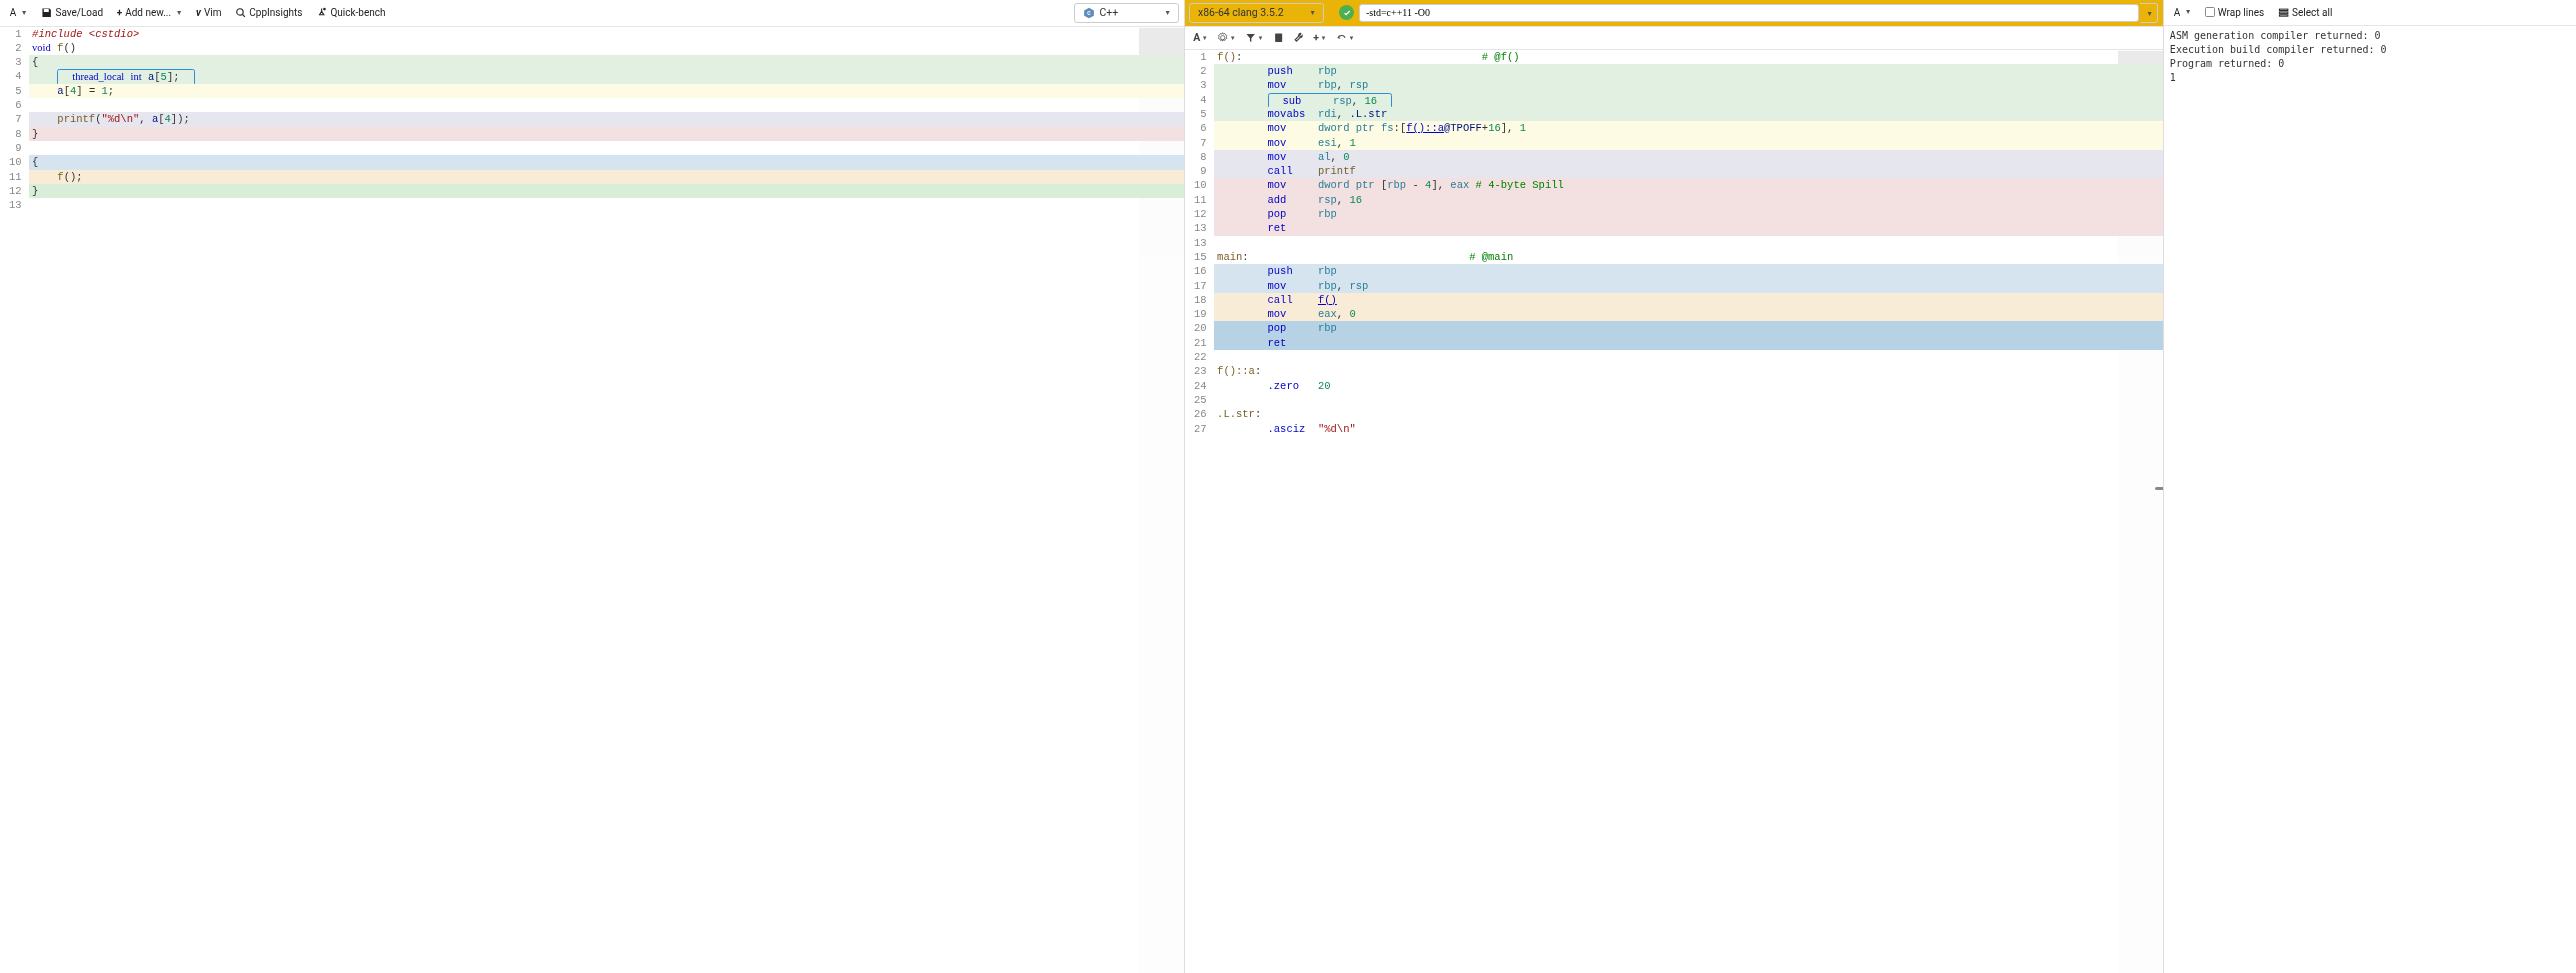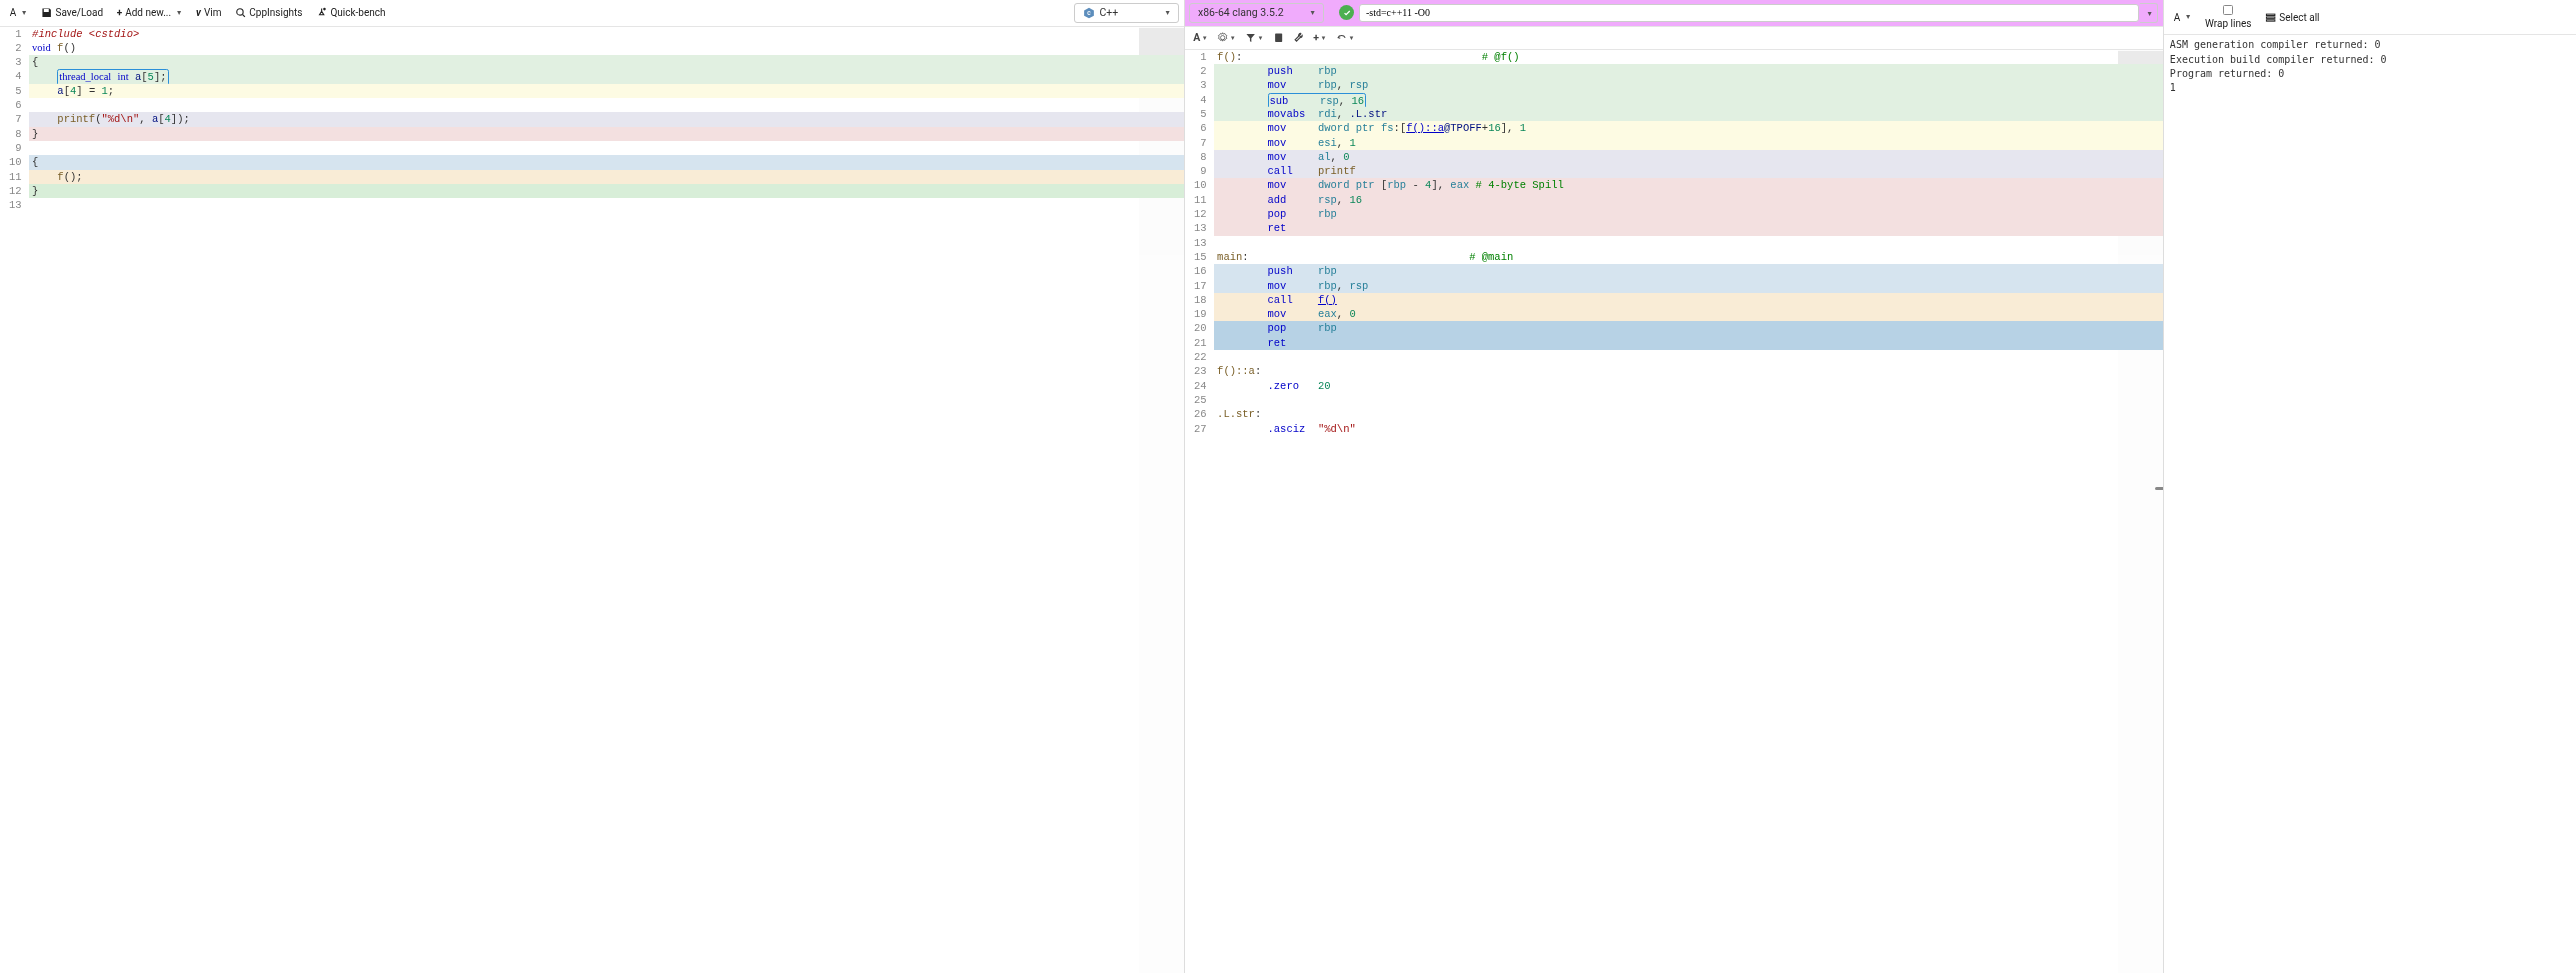--- a/index.html
+++ b/index.html
@@ -15,21 +15,21 @@
 
   .toolbar { display: flex; align-items: center; gap: 3px; padding: 3px 4.5px; border-bottom: 0.8px solid #e5e5e5; background: #fff; min-height: 25.5px; flex-wrap: nowrap; }
   .toolbar .btn { display: inline-flex; align-items: center; gap: 3px; padding: 2.3px 5.3px; border-radius: 3px; cursor: pointer; font-size: 10px; color: #222; white-space: nowrap; }
   .toolbar .btn svg, .toolbar .btn .ico { width: 11.3px; height: 11.3px; }
   .dd-caret { margin-left: 1.5px; font-size: 6.8px; color: #555; }
   .spacer { flex: 1 1 auto; }
 
   .lang-select { display: flex; align-items: center; gap: 4.5px; padding: 2.3px 7.5px; border: 0.8px solid #ccc; border-radius: 3px; cursor: pointer; min-width: 105px; }
   .lang-select .dd-caret { margin-left: auto; }
 
-  .compiler-row { display: flex; align-items: center; gap: 4.5px; padding: 3px 4.5px; border-bottom: 0.8px solid #e5e5e5; background: #f0abfc; min-height: 25.5px; }
+  .compiler-row { display: flex; align-items: center; gap: 4.5px; padding: 3px 4.5px; border-bottom: 0.8px solid #e5e5e5; background: #eab308; min-height: 25.5px; }
   .compiler-select { display: flex; align-items: center; padding: 2.3px 7.5px; border: 0.8px solid #ccc; border-radius: 3px; min-width: 135px; cursor: pointer; }
   .compiler-select .dd-caret { margin-left: auto; }
   .popout { padding: 3px; cursor: pointer; color: #555; }
   .status-ok { width: 15px; height: 15px; border-radius: 50%; background: #4caf50; display: flex; align-items: center; justify-content: center; color: #fff; font-size: 9px; }
   .options-input { flex: 1; border: 0.8px solid #ccc; border-radius: 3px; padding: 2.3px 6px; font-family: Liberation Serif, serif; font-size: 10px; }
   .options-dd { padding: 2.3px 4.5px; border: 0.8px solid #ccc; border-left: none; border-radius: 0 3px 3px 0; margin-left: -3px; cursor: pointer; color: #555; }
 
   .subtoolbar { display: flex; align-items: center; gap: 1.5px; padding: 2.3px 4.5px; border-bottom: 0.8px solid #e5e5e5; }
   .subtoolbar .ibtn { display: inline-flex; align-items: center; padding: 2.3px 3.8px; cursor: pointer; color: #444; border-radius: 2.3px; }
   .subtoolbar .ibtn svg { width: 11.3px; height: 11.3px; }
@@ -44,21 +44,21 @@
   
   .bg-green   { background: #e1f0e1; }
   .bg-yellow  { background: #fdfbe3; }
   .bg-lav     { background: #e6e6ef; }
   .bg-pink    { background: #f3e0e0; }
   .bg-blue    { background: #d6e4ef; }
   .bg-bluesel { background: #b7d2e5; }
   .bg-green2  { background: #d8eed8; }
   .bg-cream   { background: #f9ecd6; }
 
-  .sel-box { border: 1.5px solid #2b8fd8; border-radius: 2.3px; display: inline-block; padding: 0 1px; }
+  .sel-box { border: 1.5px solid #2b8fd8; border-radius: 2.3px; display: inline-block; padding: 0 14px; }
 
   
   .kw   { color: #0000c8; font-family: Liberation Serif, serif; }
   .pre  { color: #a31515; font-style: italic; }
   .fnname { color: #795e26; }
   .num  { color: #098658; }
   .str  { color: #a31515; }
   .ident{ color: #001080; }
   .punct{ color: #333; }
   .cmt  { color: #008000; }
@@ -66,21 +66,21 @@
   .mnem { color: #0000c8; font-weight: 500; }
   .lbl  { color: #795e26; }
   .link { color: #0000c8; text-decoration: underline; }
   .dir  { color: #0000c8; }
 
   .minimap { position: absolute; top: 0; right: 0; width: 45px; height: 100%; background: #fafafa; opacity: 0.4; pointer-events: none; }
   .minimap-fill { width: 100%; background: #ccc; }
 
   .output-body { flex: 1; overflow: auto; font-family: Menlo, Consolas, monospace; font-size: 10px; padding: 3px 6px; line-height: 14.3px; white-space: pre; }
 
-  .chk { display: inline-flex; align-items: center; gap: 3px; cursor: pointer; flex-direction: column; }
+  .chk { display: inline-flex; align-items: center; gap: 3px; cursor: pointer; }
   .chk .box { width: 9.8px; height: 9.8px; border: 0.8px solid #888; border-radius: 1.5px; }
 
   .resize-handle { position: absolute; right: -2.3px; top: 50%; width: 10.5px; height: 3px; background: #888; border-radius: 1.5px; }
 </style>
 </head>
 <body>
 
 <div class="app">
 
   <div class="pane pane-source">

